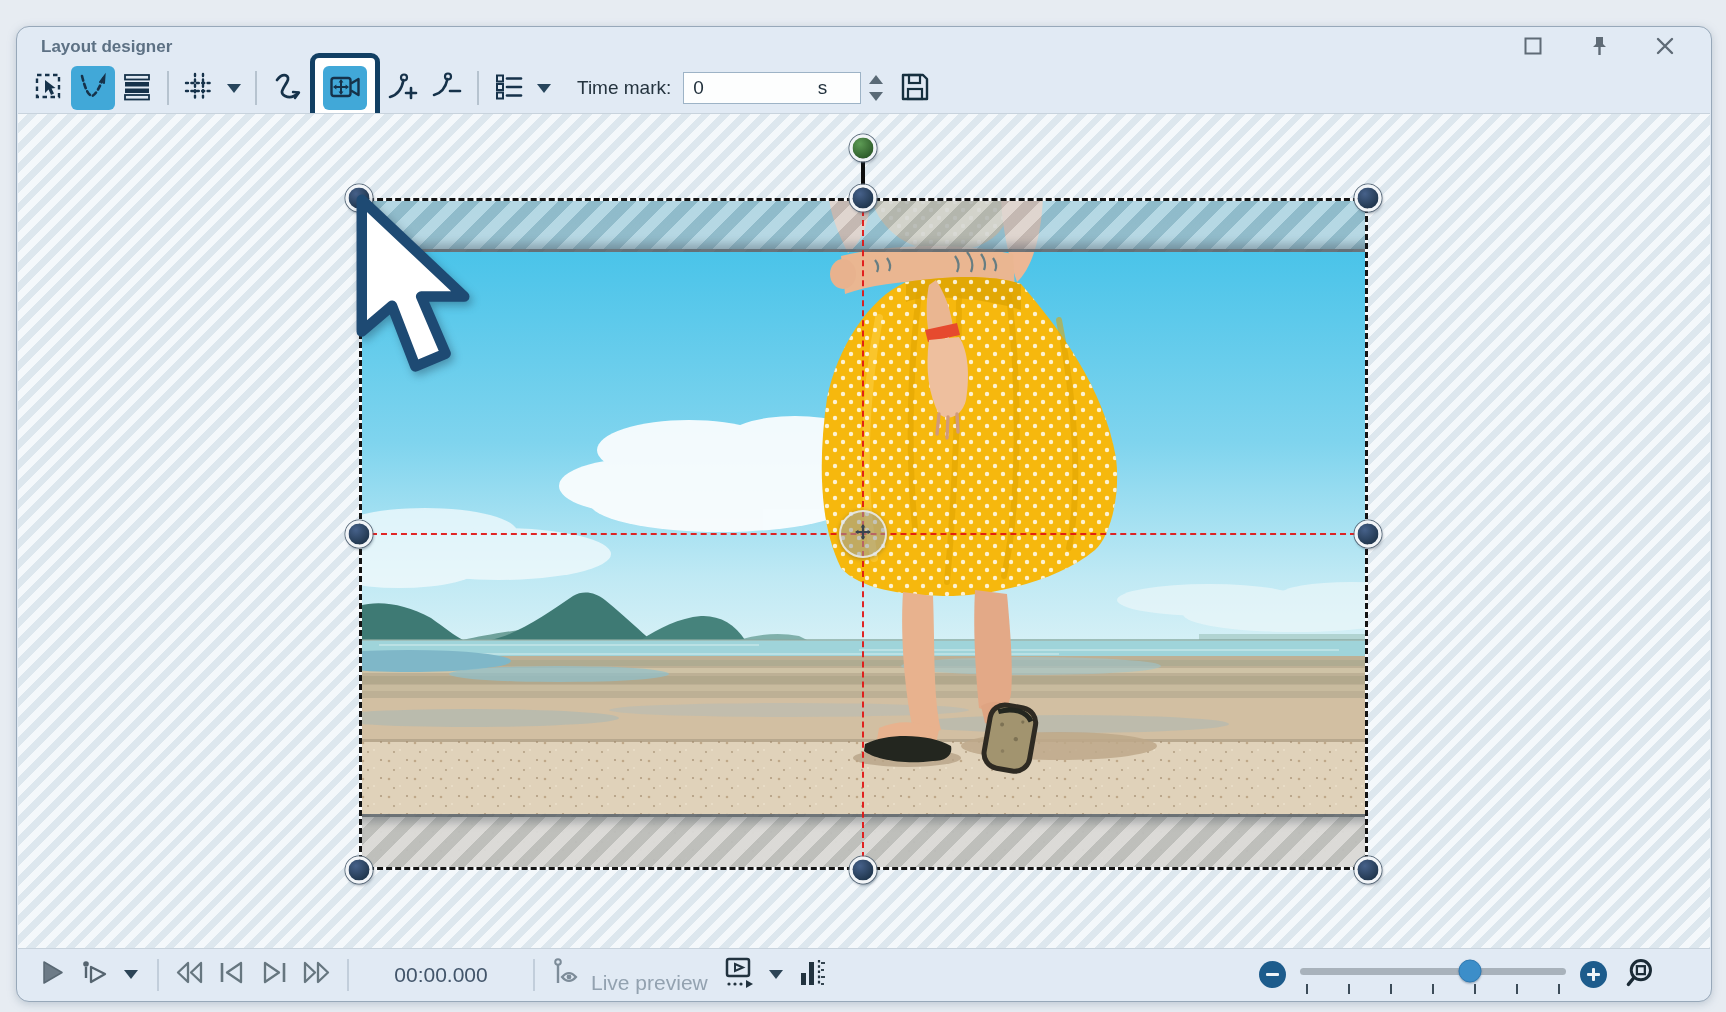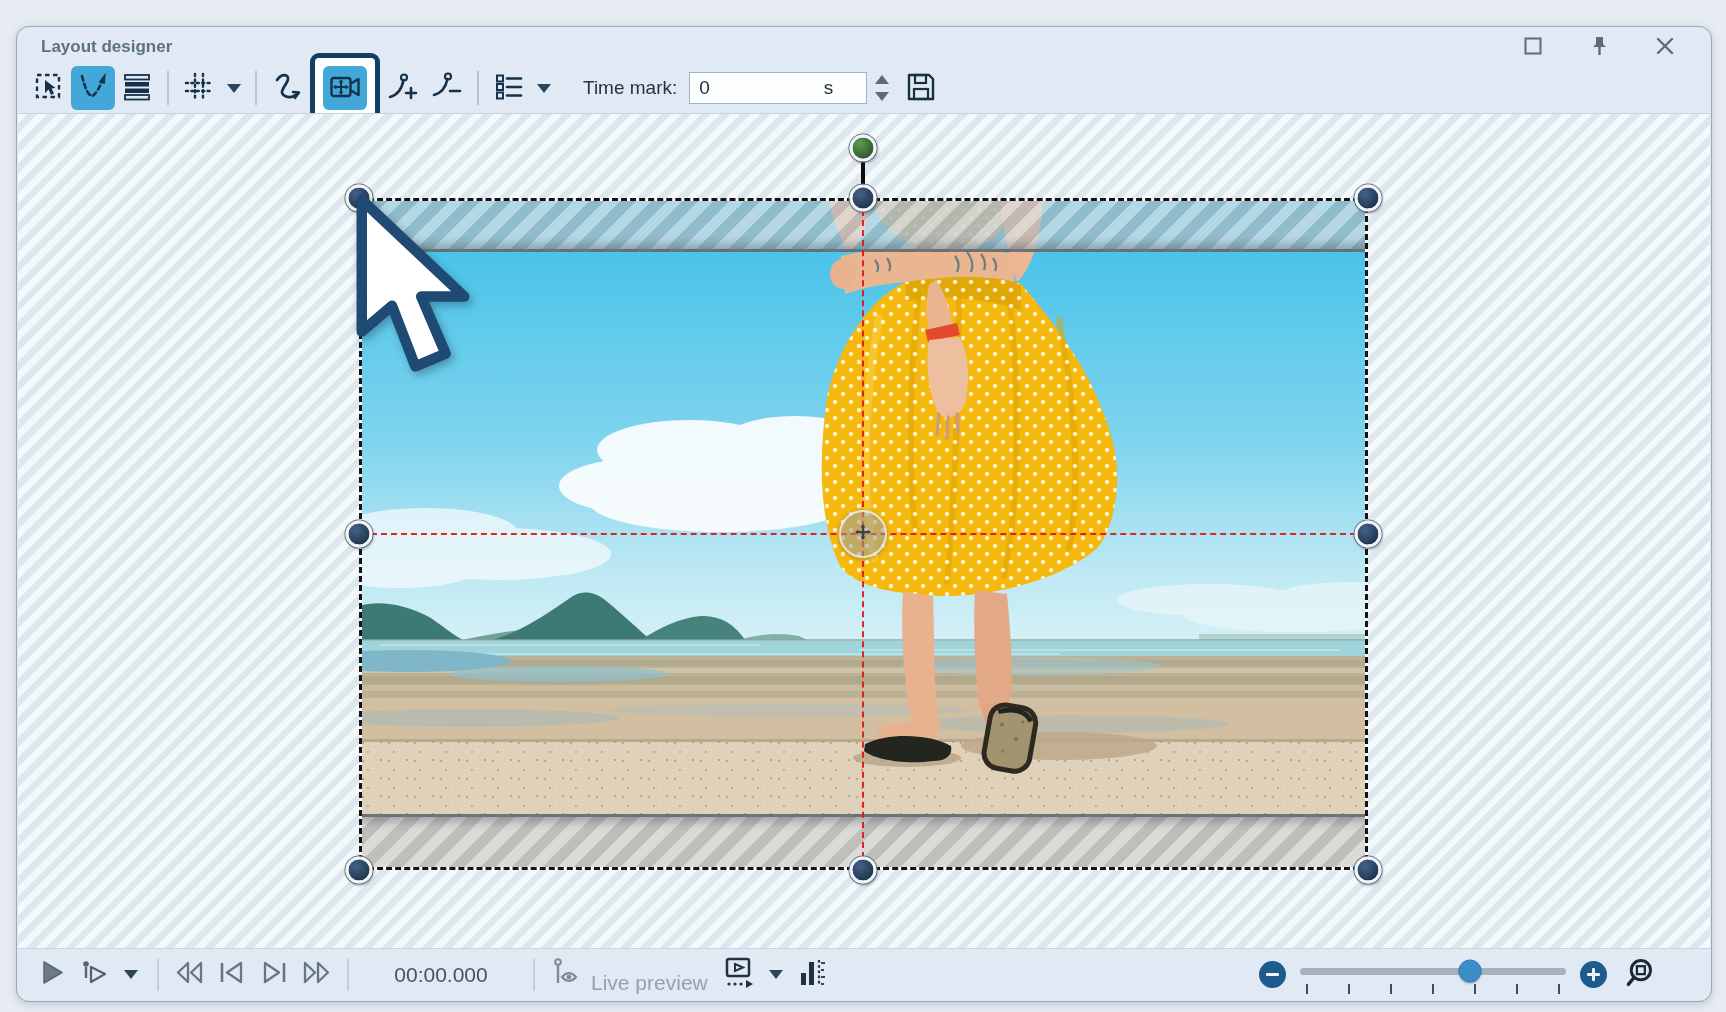--- a/index.html
+++ b/index.html
@@ -16,21 +16,21 @@
 
   
   .toolbar{position:relative;height:50px;display:flex;align-items:center;padding-left:10px;}
   .tbtn{width:44px;height:44px;border:none;background:transparent;border-radius:6px;display:flex;align-items:center;justify-content:center;color:#16324a;padding:0;}
   .tbtn.active{background:#41a8d8;}
   .focus-wrap{width:60px;height:60px;border:5px solid #123f63;border-radius:9px;background:#fff;display:flex;align-items:center;justify-content:center;margin:0 1px;}
   .focus-wrap .tbtn{width:44px;height:44px;}
   .tsep{width:2px;height:34px;background:#b6c3cf;margin:0 8px;}
   .dd{width:0;height:0;border-left:7px solid transparent;border-right:7px solid transparent;border-top:9px solid #27455c;}
   .dd-btn{border:none;background:transparent;padding:0 6px;display:flex;align-items:center;height:44px;}
-  .time-mark{display:flex;align-items:center;margin-left:26px;}
+  .time-mark{display:flex;align-items:center;margin-left:20px;}
   .tm-label{font-size:19px;color:#25343f;margin-right:12px;}
   .tm-field{position:relative;width:178px;height:32px;}
   .tm-field input{width:100%;height:100%;box-sizing:border-box;border:1px solid #9db3c6;background:#fdfefe;font-size:19px;color:#22313d;padding:0 26px 0 9px;font-family:"Liberation Sans",sans-serif;outline:none;}
   .tm-unit{position:absolute;right:34px;top:5px;font-size:19px;color:#22313d;}
   .spinner{display:flex;flex-direction:column;margin-left:6px;gap:7px;}
   .spin-btn{border:none;background:transparent;padding:0;width:18px;height:10px;display:flex;align-items:center;justify-content:center;}
   .tri-up{width:0;height:0;border-left:7px solid transparent;border-right:7px solid transparent;border-bottom:9px solid #5a6a76;}
   .tri-dn{width:0;height:0;border-left:7px solid transparent;border-right:7px solid transparent;border-top:9px solid #5a6a76;}
   .save-btn{border:none;background:transparent;color:#16303f;margin-left:12px;padding:0;width:36px;height:36px;}
 

